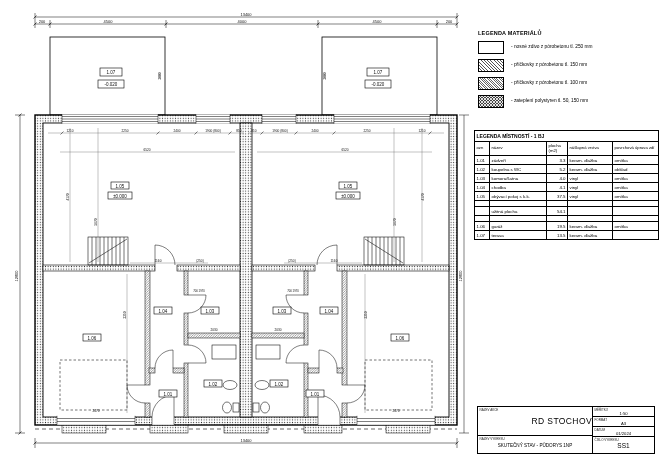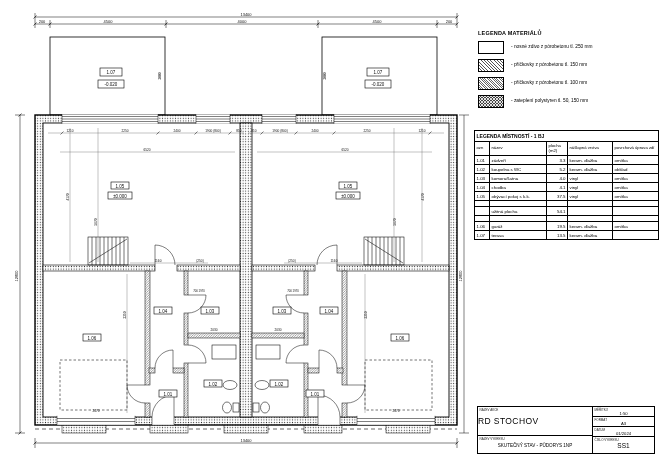--- a/index.html
+++ b/index.html
@@ -28,21 +28,21 @@
   .roomtable .blank td{height:4px;}
   .roomtable{border:1px solid #000;}
   .num{text-align:right;}
 
   .titleblock{position:absolute;left:5px;top:406px;width:178px;height:48px;border:1.2px solid #000;box-sizing:border-box;}
   .tb-left{position:absolute;left:0;top:0;width:115px;height:100%;border-right:0.8px solid #000;box-sizing:border-box;}
   .tb-cell{position:relative;box-sizing:border-box;}
   .tb-lab{position:absolute;left:1.5px;top:1px;font-size:3px;color:#222;}
   .tb-l-top{height:29px;border-bottom:0.8px solid #000;}
   .tb-l-bot{height:17px;}
-  .tb-main{position:absolute;left:0;right:0;top:9px;text-align:left;font-size:8.5px;letter-spacing:.4px;}
+  .tb-main{position:absolute;left:0;right:0;top:9px;text-align:right;font-size:8.5px;letter-spacing:.4px;}
   .tb-sub{position:absolute;left:0;right:0;top:6.5px;text-align:center;font-size:4.6px;}
   .tb-right{position:absolute;left:115px;top:0;right:0;height:100%;}
   .tb-r-row{height:10px;border-bottom:0.8px solid #000;position:relative;box-sizing:border-box;}
   .tb-r-val{position:absolute;left:0;right:0;top:4px;text-align:center;font-size:4.2px;}
   .tb-r-big{height:15px;position:relative;}
   .tb-r-num{position:absolute;left:0;right:0;top:5px;text-align:center;font-size:6.5px;}
 </style>
 </head>
 <body>
 

